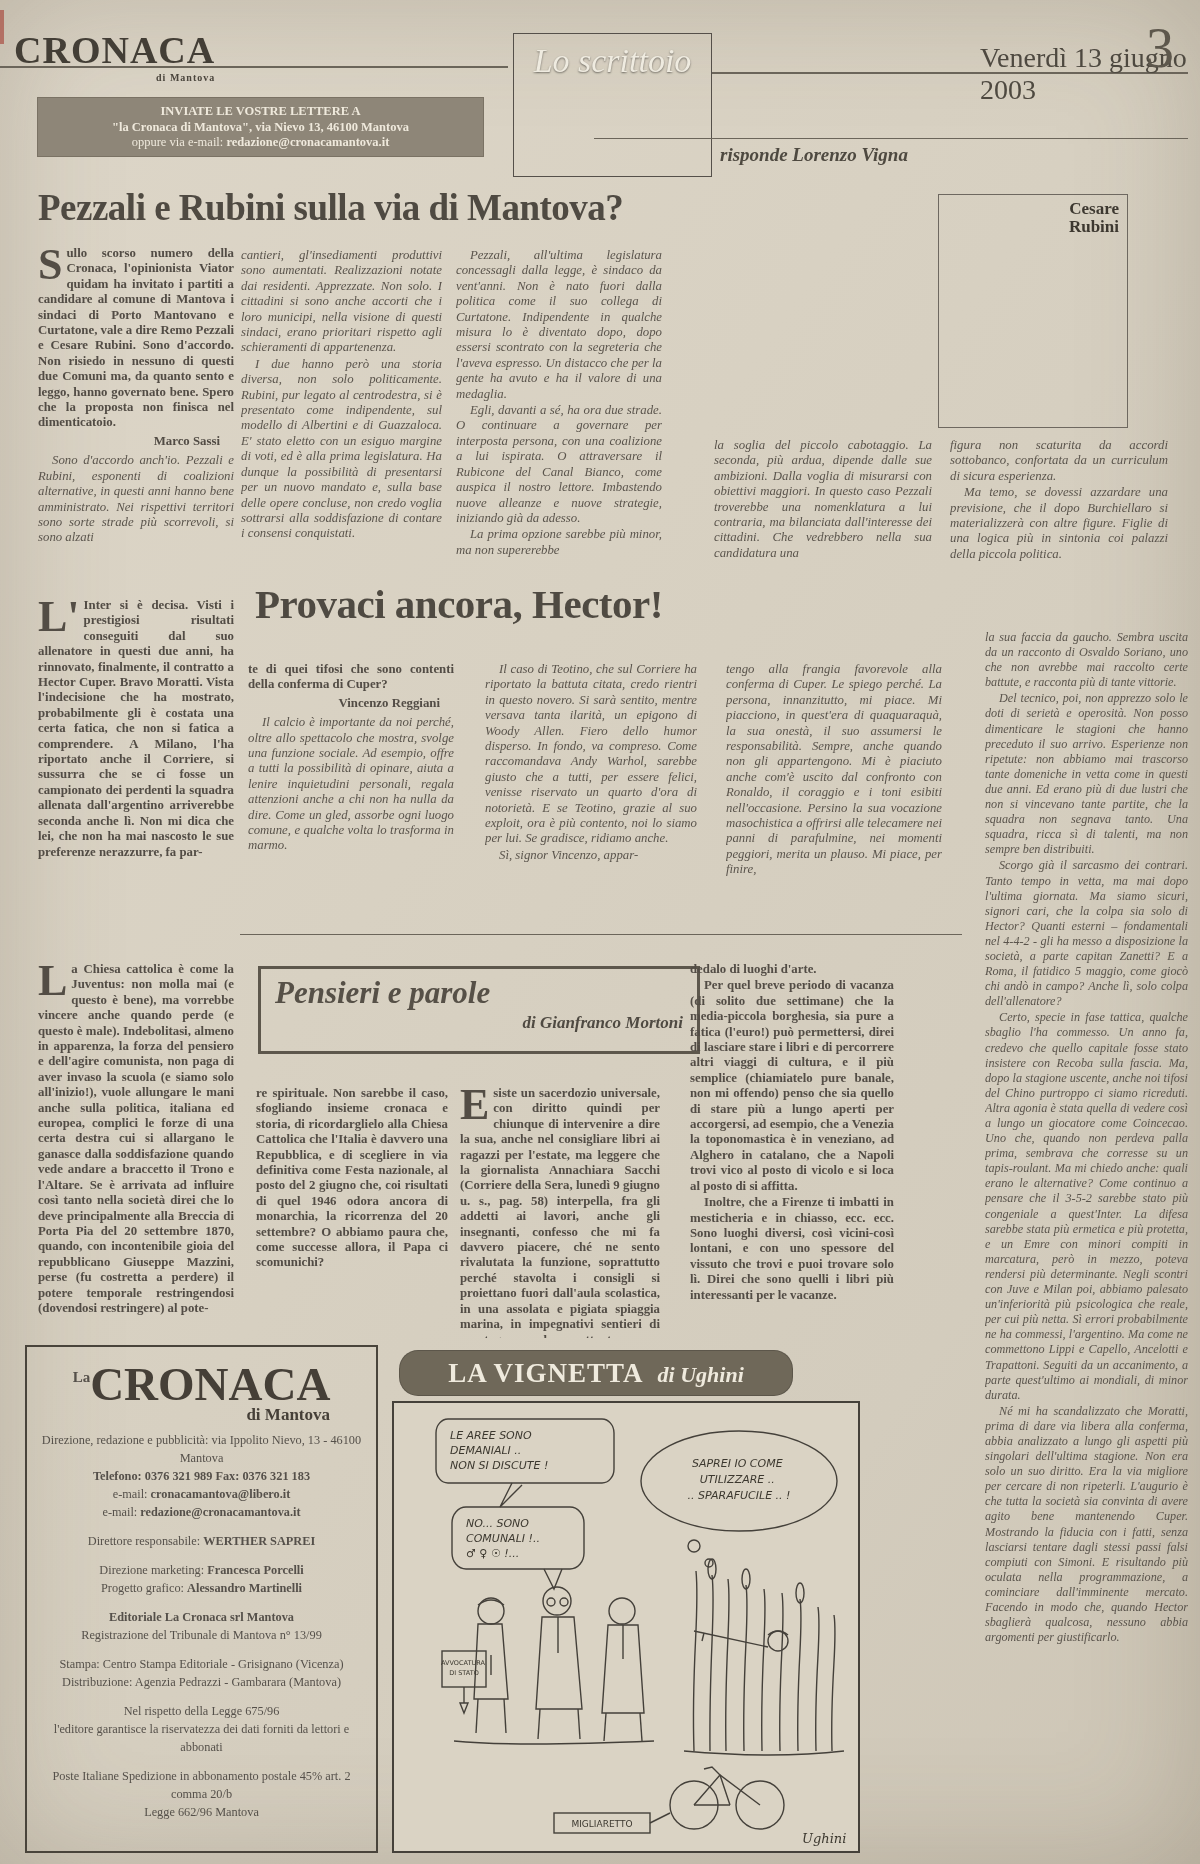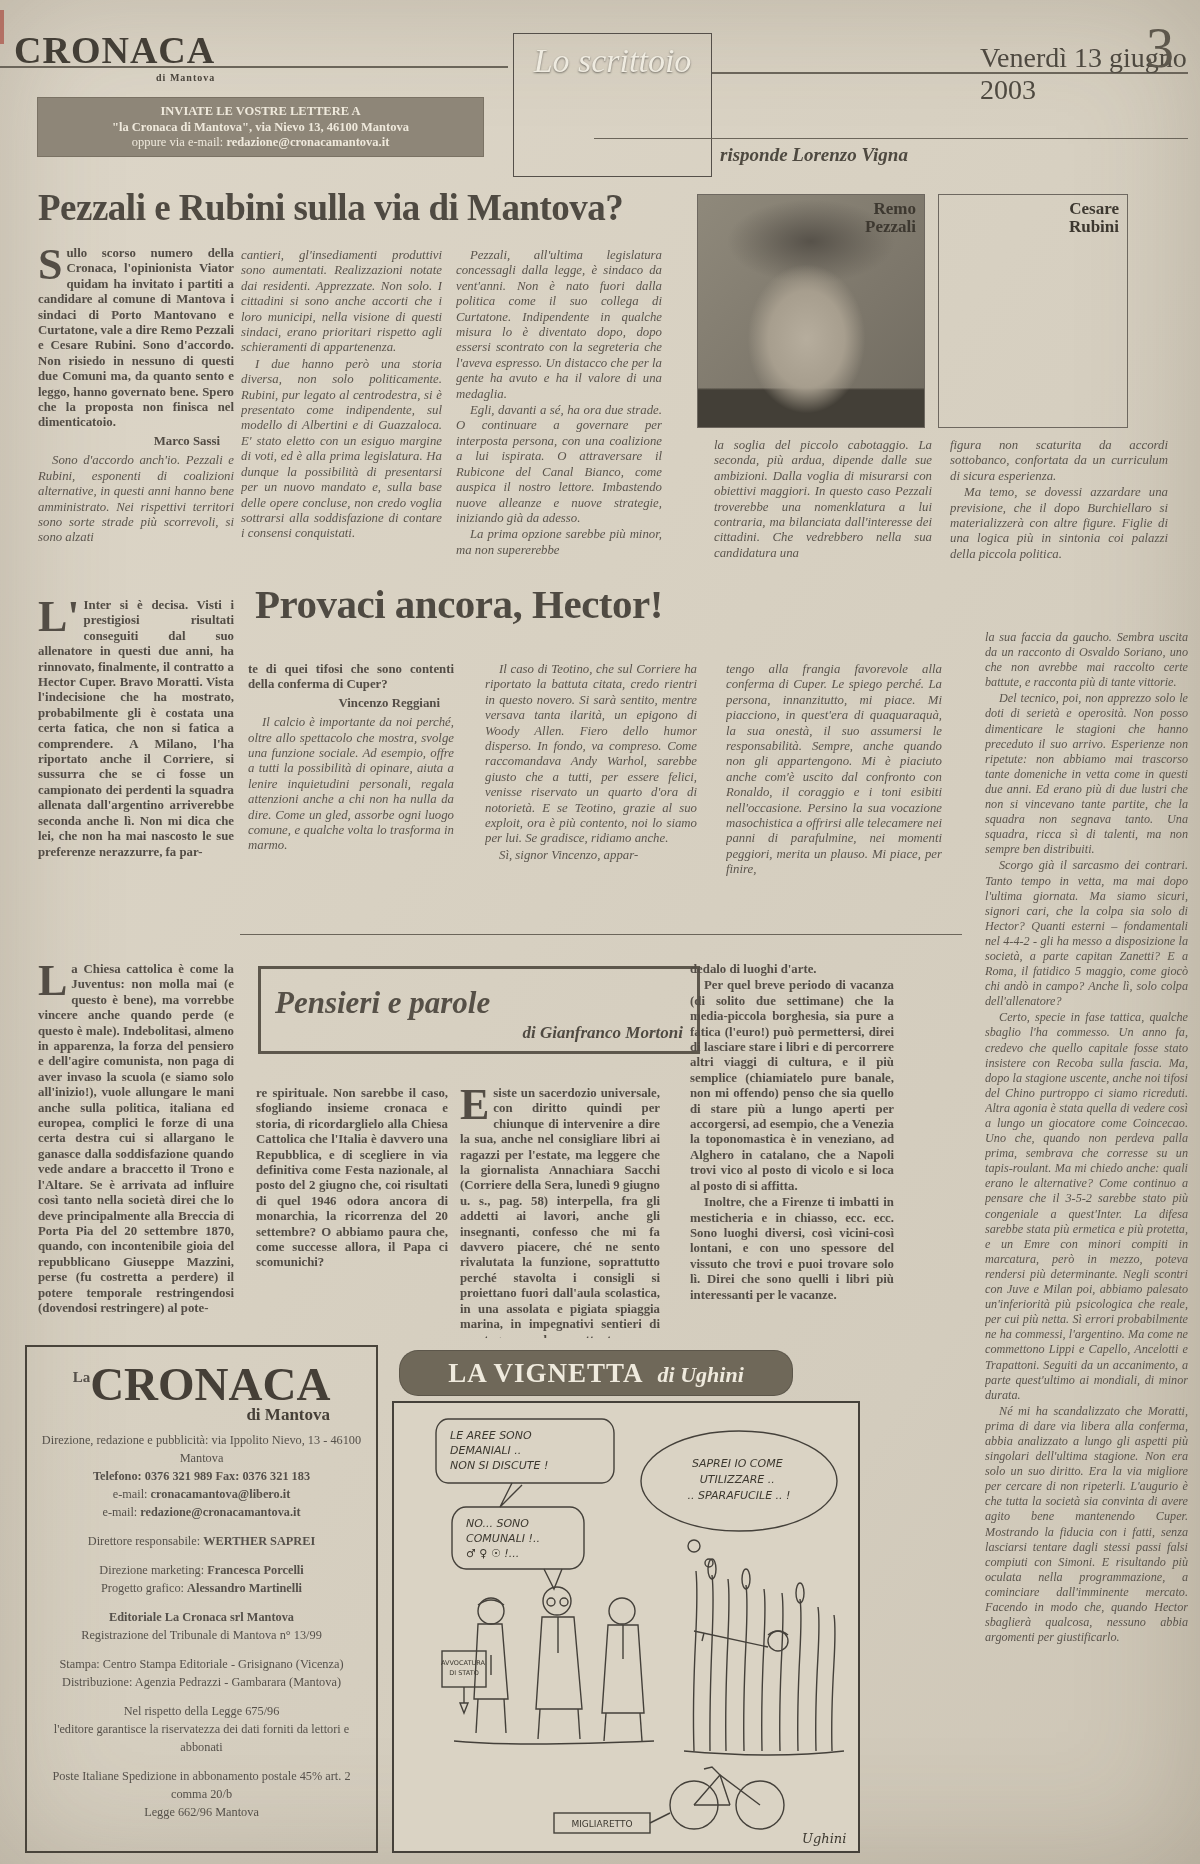--- a/index.html
+++ b/index.html
@@ -44,21 +44,21 @@
   
   .col{position:absolute;text-align:justify;overflow:hidden;font-size:12.8px;line-height:15.4px;}
   .col-sm{font-size:12.2px;line-height:15.1px;}
   .col p{margin:0 0 1px 0;text-indent:14px;}
   .col p.ni{text-indent:0;}
   .p-ro{font-weight:bold;color:#524c45;}
   .p-it{font-style:italic;font-weight:normal;color:#5a544c;}
   .p-sig{font-weight:bold;font-style:normal;color:#524c45;text-align:right;padding-right:14px;text-indent:0 !important;margin:3px 0 4px 0 !important;}
   .dcap{float:left;font-size:44px;line-height:33px;font-weight:bold;padding:2px 4px 0 0;color:#534d45;}
   
-  .pensieri-box{position:absolute;left:258px;top:966px;width:442px;height:88px;border:3px solid #5d574c;box-sizing:border-box;padding:16px 14px;}
+  .pensieri-box{position:absolute;left:258px;top:966px;width:442px;height:88px;border:3px solid #5d574c;box-sizing:border-box;padding:6px 14px;}
   .pensieri-title{font-style:italic;font-weight:bold;font-size:31px;color:#565047;}
   .pensieri-byline{font-style:italic;font-weight:bold;font-size:17px;color:#4f4a42;text-align:right;margin-top:2px;}
   
   .masthead{position:absolute;left:25px;top:1345px;width:353px;height:508px;border:2px solid #49443b;box-sizing:border-box;text-align:center;}
   .mh-logo{margin-top:14px;line-height:1;}
   .mh-logo .la{font-size:15px;font-weight:bold;vertical-align:18px;}
   .mh-logo .big{font-size:47px;font-weight:bold;letter-spacing:0px;color:#453f37;}
   .mh-logo .sub{font-size:17px;font-weight:bold;text-align:right;padding-right:46px;margin-top:-2px;color:#453f37;}
   .mh-line{font-size:12.3px;line-height:18px;color:#55504a;padding:0 10px;}
   .mh-sp{height:11px;}
@@ -98,30 +98,20 @@
     <div style="font-weight:normal;">
       <span>oppure via e-mail: </span><b>redazione@cronacamantova.it</b>
     </div>
   </div>
 
   <div class="rule" style="left:594px;top:138px;width:594px;height:1px;"></div>
   <div class="responder">risponde Lorenzo Vigna</div>
 
   <h1 class="headline1" style="margin:0;">Pezzali e Rubini sulla via di Mantova?</h1>
 
-  <div class="photo" style="left:697px;width:226px;background:
-      radial-gradient(95px 120px at 48% 62%,#b6ad9d 0%,#a79e8e 40%,rgba(0,0,0,0) 62%),
-      radial-gradient(120px 60px at 50% 20%,#57524a 0%,rgba(87,82,74,0) 70%),
-      linear-gradient(0deg,#433f37 0%,#433f37 16%,rgba(0,0,0,0) 17%),
-      linear-gradient(135deg,#8f897b,#7d776b 60%,#6f6a5f);">
-    <div class="photo-cap">
-      <div>Remo</div>
-      <div>Pezzali</div>
-    </div>
-  </div>
   <div class="photo" style="left:938px;width:188px;background:
       radial-gradient(80px 110px at 50% 60%,#b3aa9a 0%,#a49b8b 40%,rgba(0,0,0,0) 62%),
       radial-gradient(100px 55px at 52% 18%,#514c44 0%,rgba(81,76,68,0) 70%),
       linear-gradient(0deg,#3e3a33 0%,#3e3a33 14%,rgba(0,0,0,0) 15%),
       linear-gradient(135deg,#9a948б,#8a8477 60%,#757064),
       linear-gradient(135deg,#969081,#7b7569);">
     <div class="photo-cap">
       <div>Cesare</div>
       <div>Rubini</div>
     </div>

